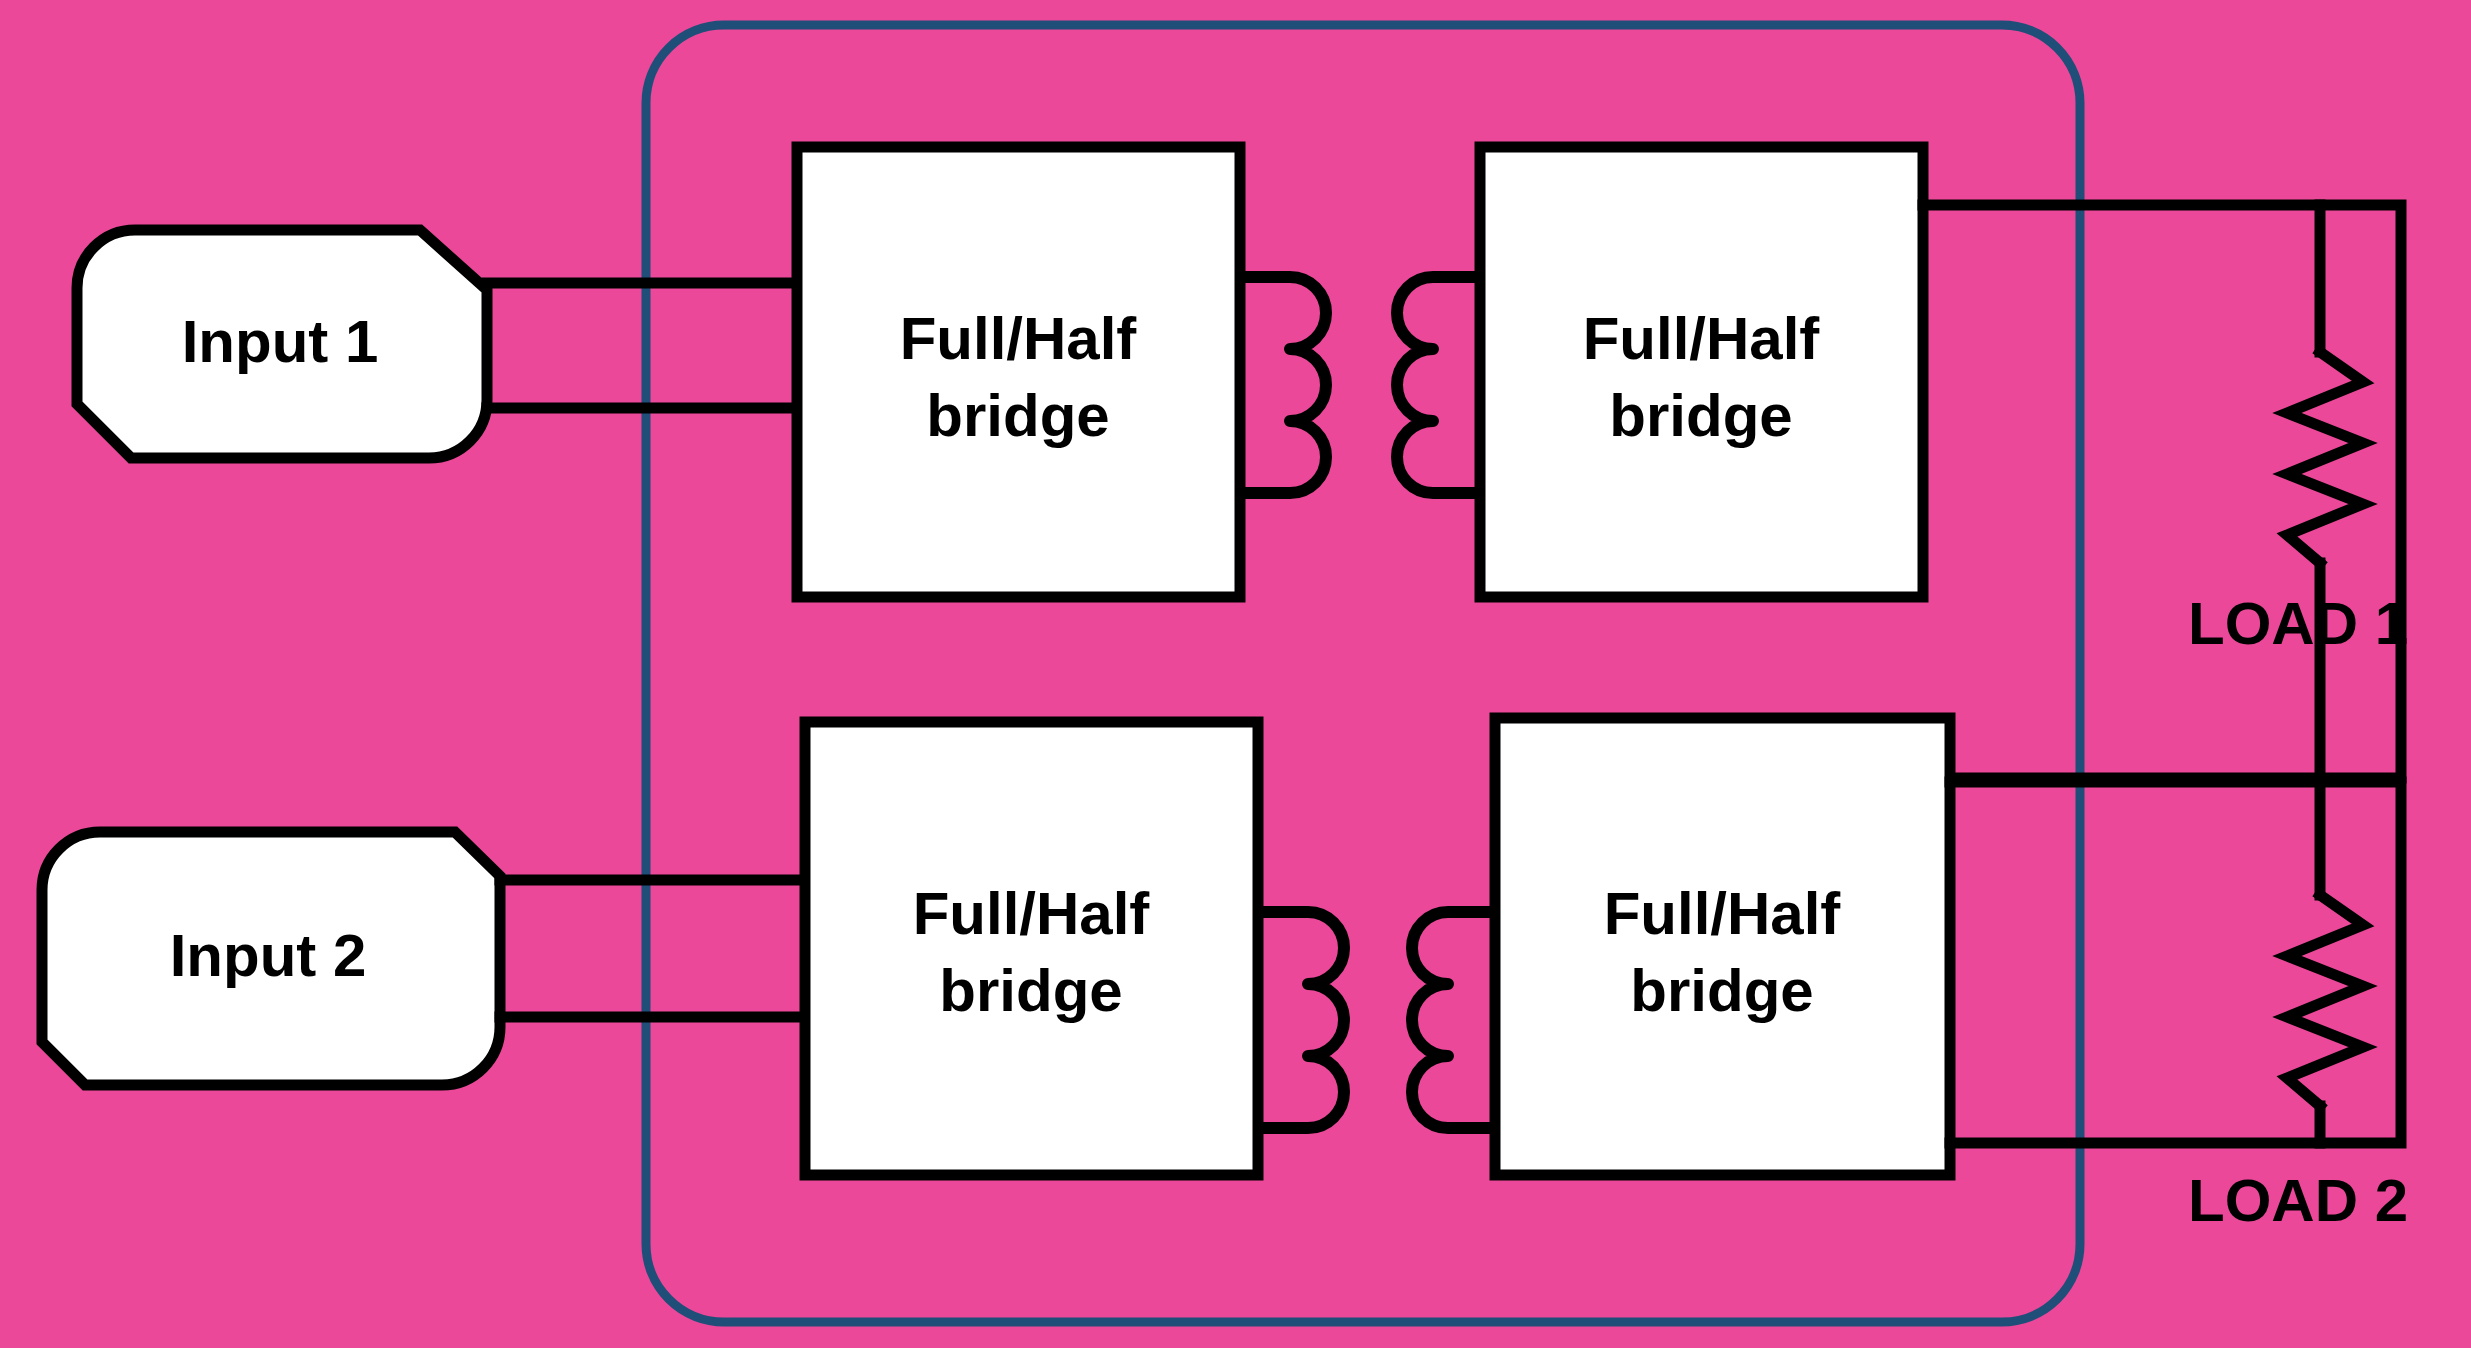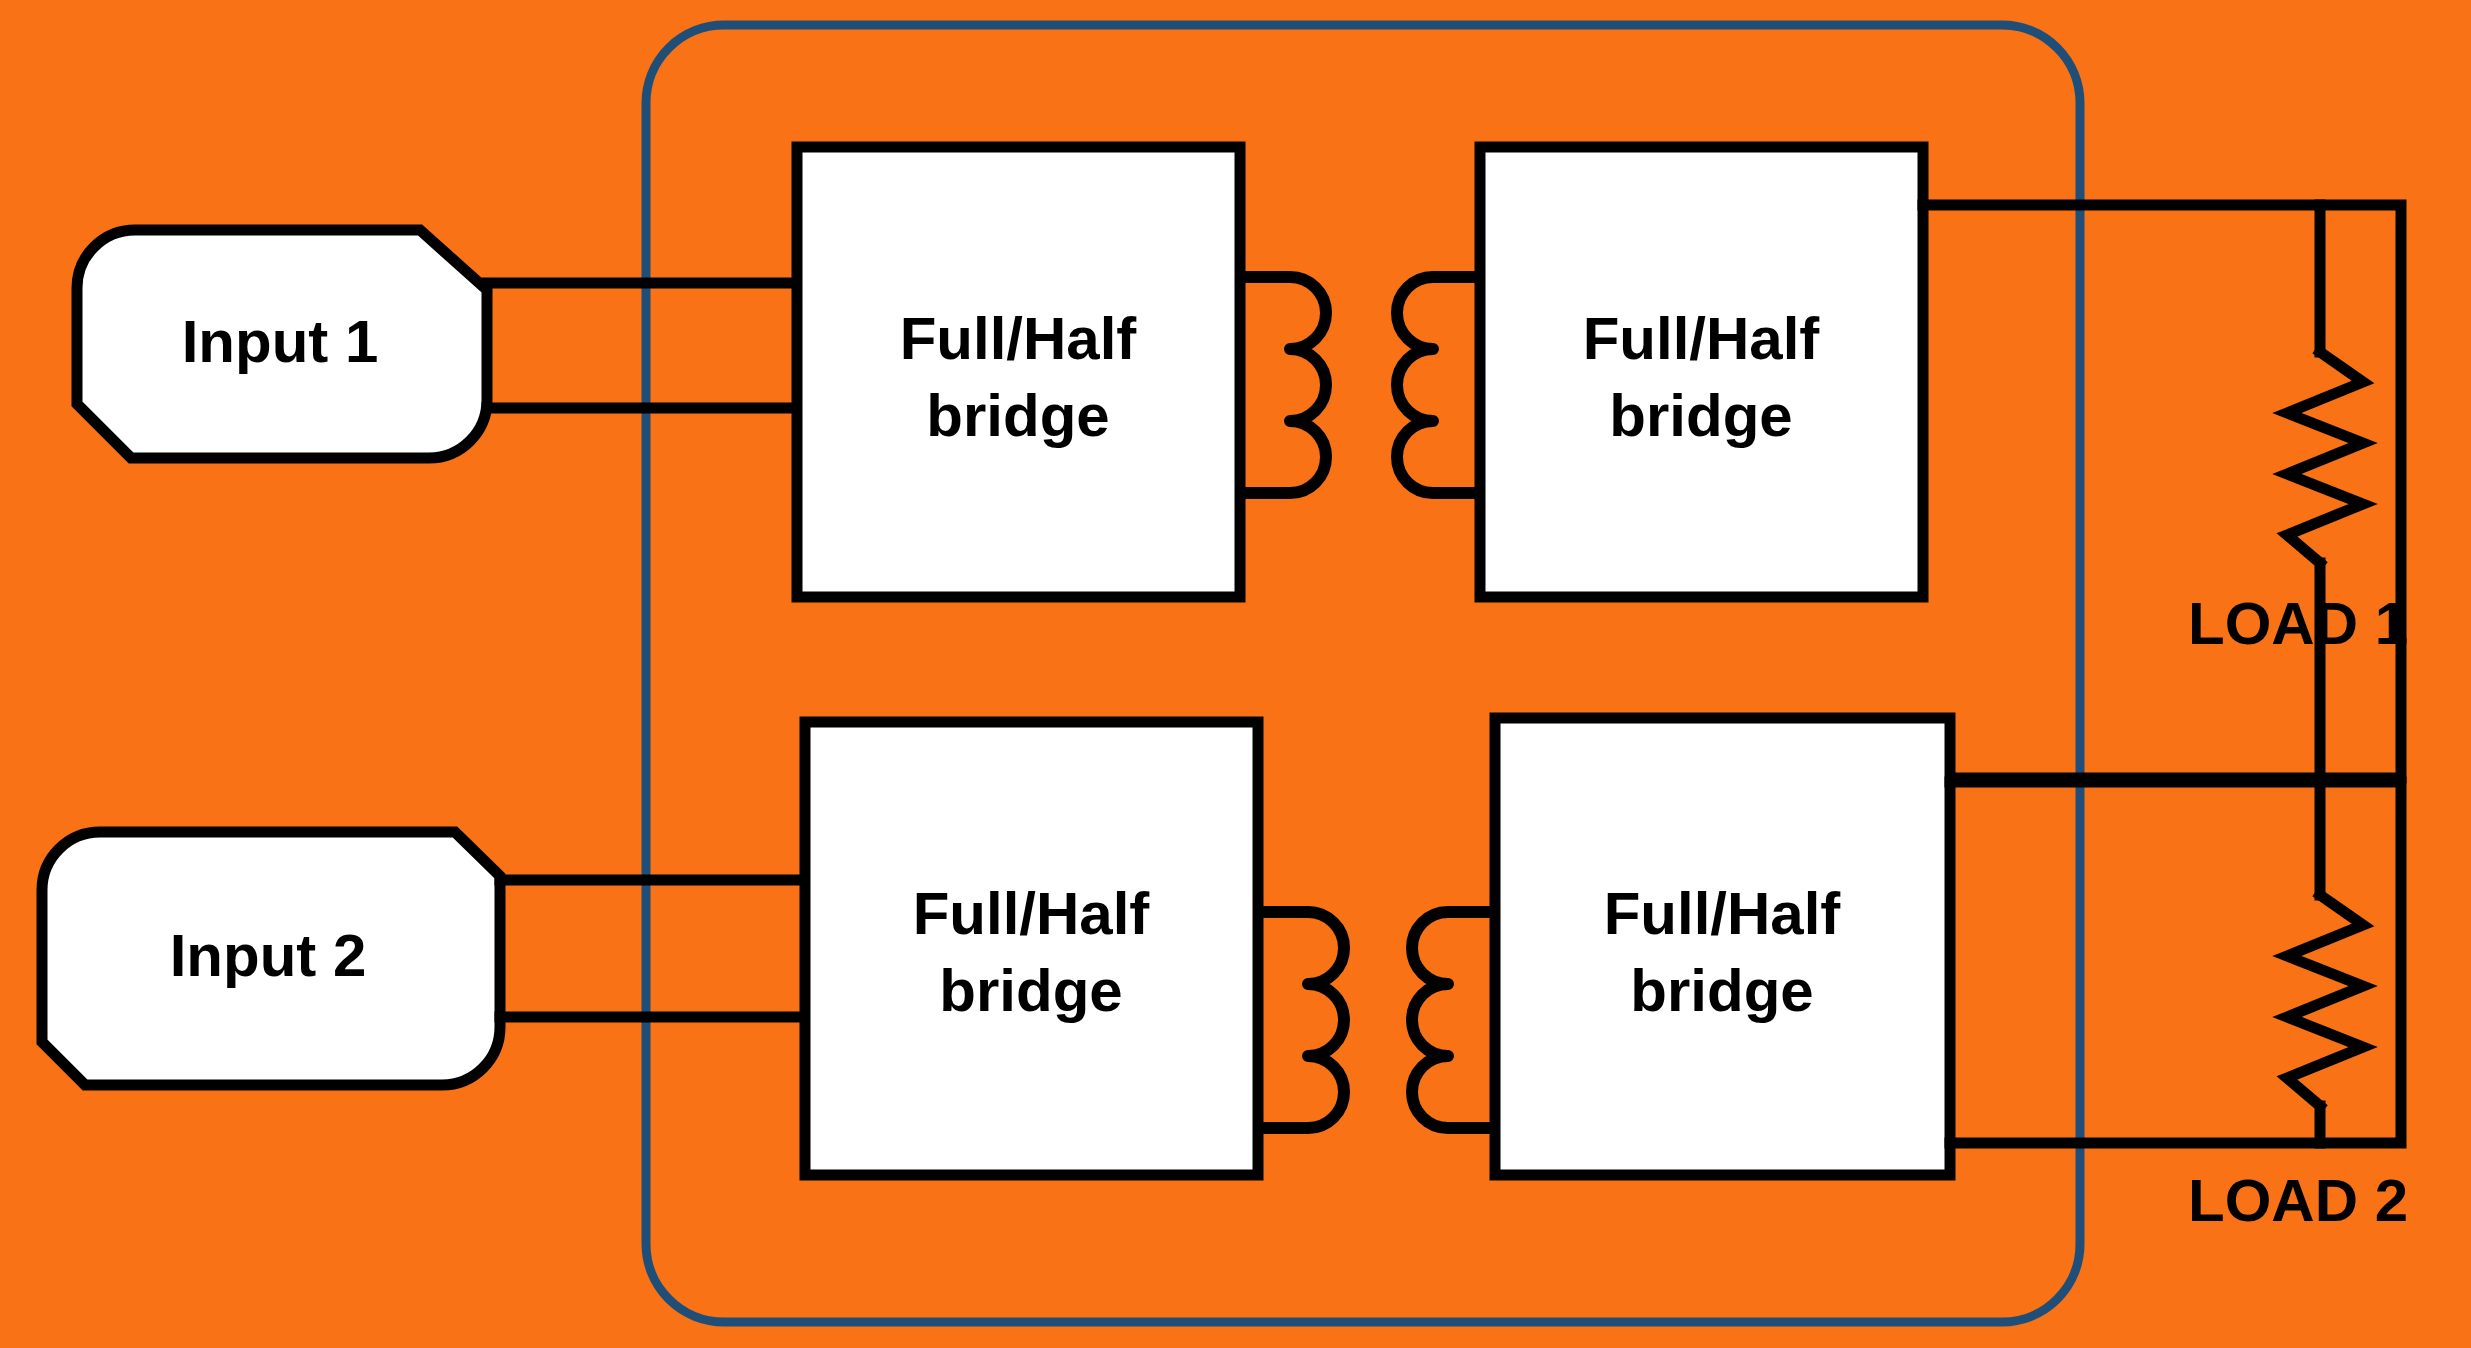--- a/index.html
+++ b/index.html
@@ -10,21 +10,21 @@
   body {
     width: 2471px;
     height: 1348px;
     overflow: hidden;
     font-family: "Liberation Sans", sans-serif;
   }
   #diagram-root {
     position: relative;
     width: 2471px;
     height: 1348px;
-    background: #f97316;
+    background: #ec4899;
   }
   svg#schematic {
     display: block;
     width: 2471px;
     height: 1348px;
   }
   .wire {
     stroke: #000000;
     stroke-width: 11;
     fill: none;

